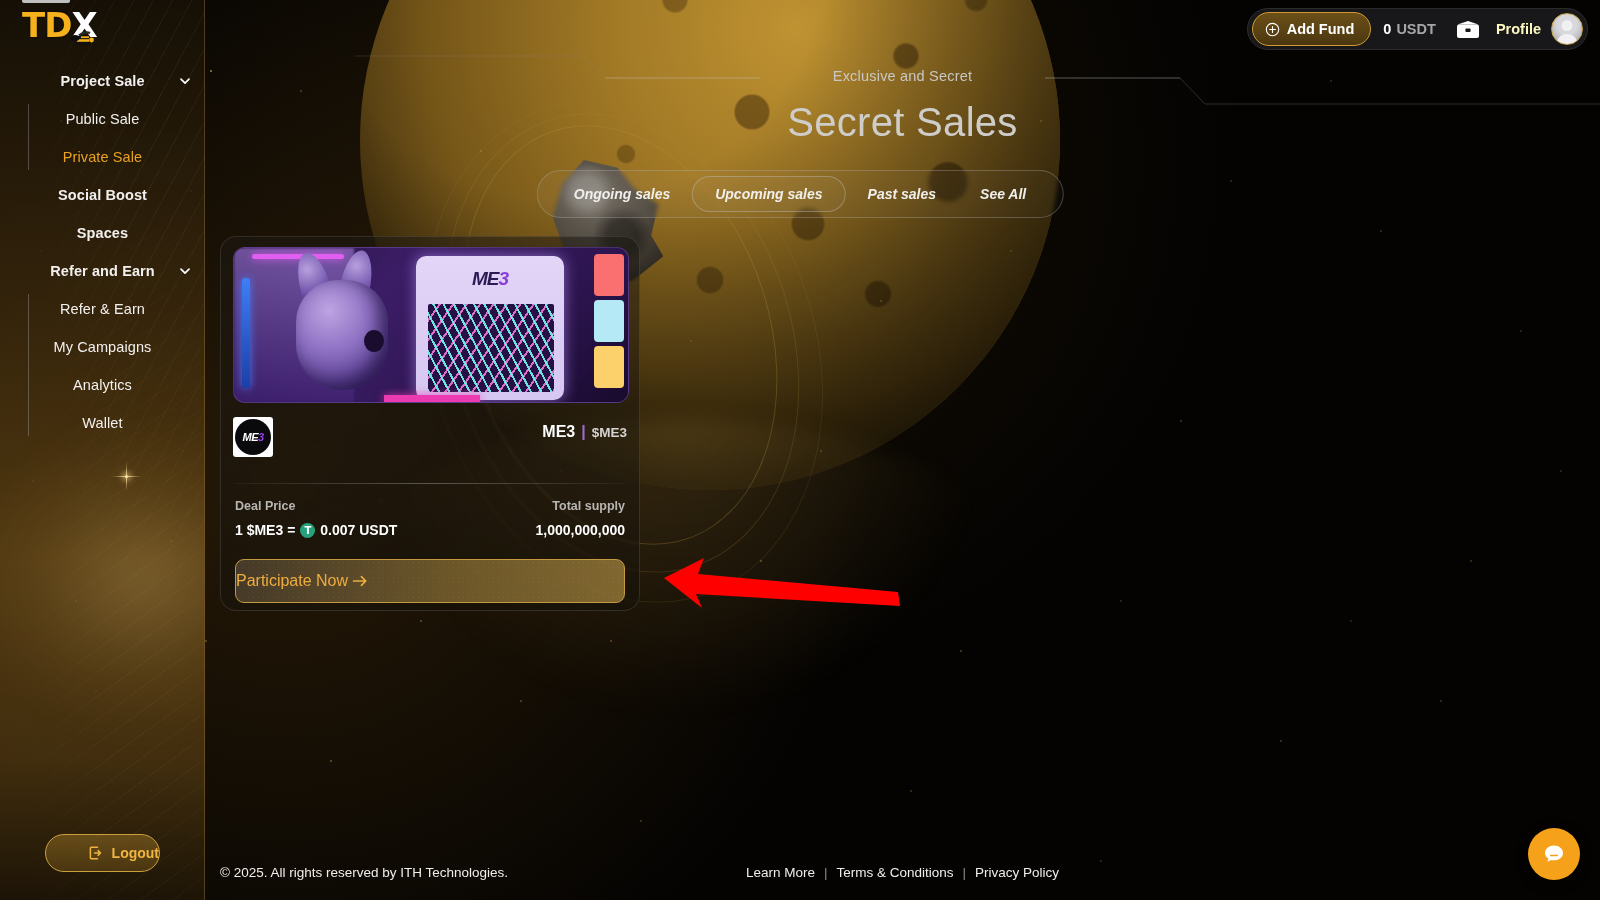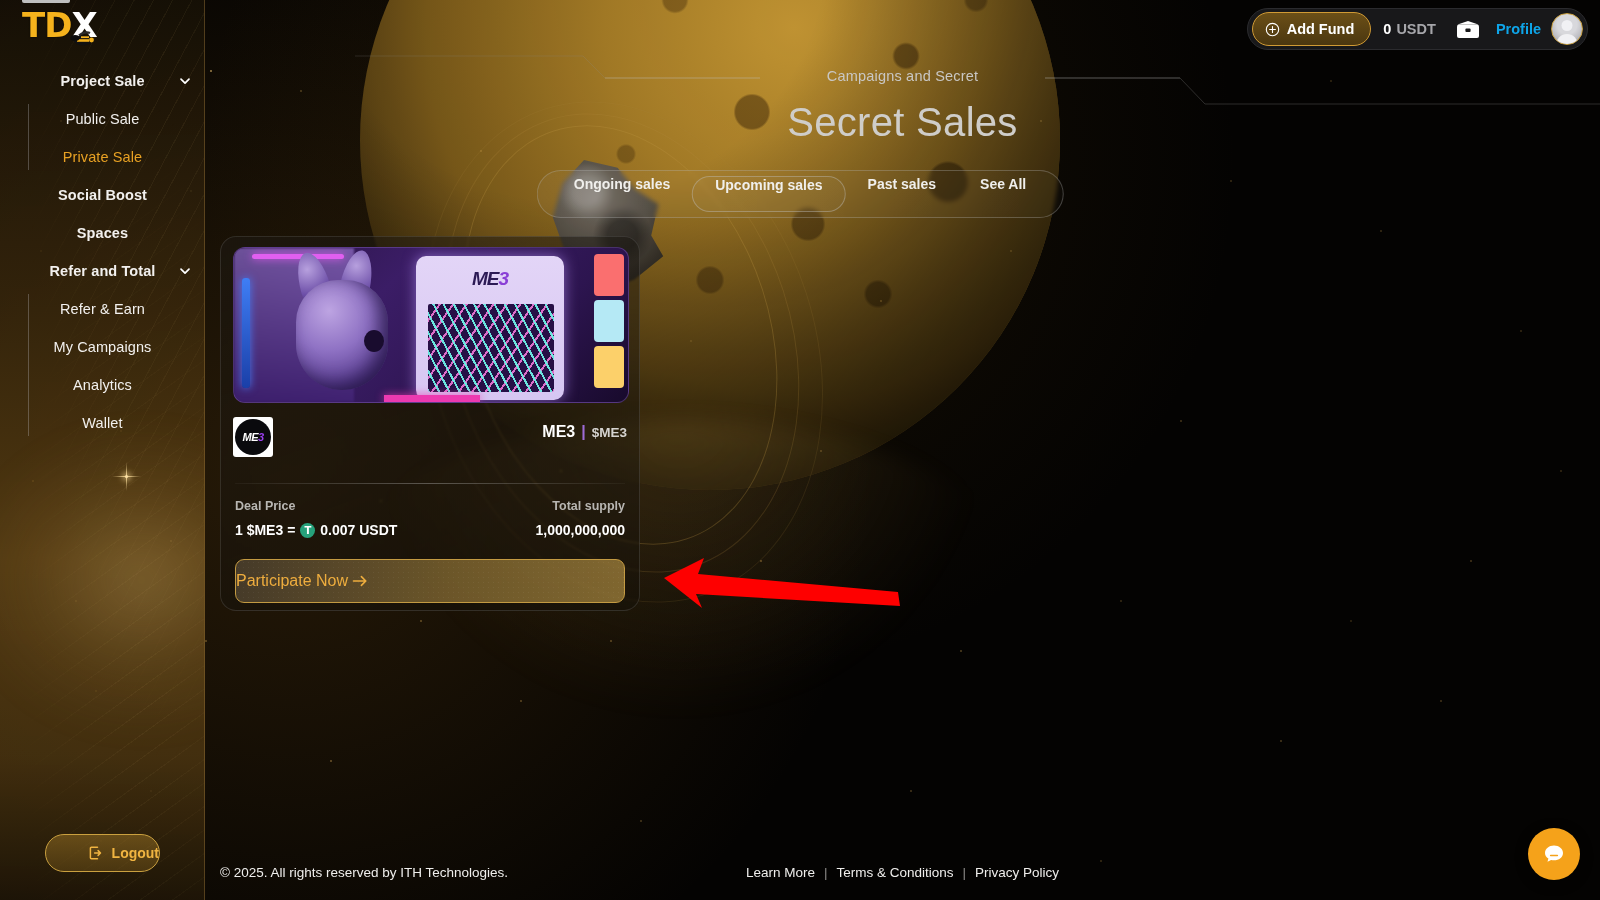--- a/index.html
+++ b/index.html
@@ -248,21 +248,21 @@
     color: #ffffff; font-size: 14.5px; font-weight: 700;
     display: flex; align-items: center; gap: 7px;
     padding: 0 16px 0 12px;
     cursor: pointer;
   }
   .plus-ic { width: 15px; height: 15px; }
   .usdt-bal { display: flex; align-items: baseline; gap: 5px; padding: 0 12px; font-size: 14.5px; }
   .usdt-bal .amt { color: #fff; font-weight: 700; }
   .usdt-bal .cur { color: #a6a6aa; font-weight: 600; }
   .wallet-ic { width: 24px; height: 19px; margin: 0 8px; cursor: pointer; }
-  .profile-lbl { color: #0ea5e9; font-size: 14.5px; font-weight: 700; padding: 0 10px 0 8px; cursor: pointer; }
+  .profile-lbl { color: #fef9c3; font-size: 14.5px; font-weight: 700; padding: 0 10px 0 8px; cursor: pointer; }
   .avatar {
     width: 32px; height: 32px; border-radius: 50%;
     background: radial-gradient(circle at 50% 35%, #d8d8dc 0 40%, #b9b9bf 70%, #8f8f96 100%);
     border: 1.5px solid #caa03f;
     position: relative; overflow: hidden; cursor: pointer;
   }
   .avatar::before {
     content: ""; position: absolute; left: 50%; top: 6px; transform: translateX(-50%);
     width: 11px; height: 11px; border-radius: 50%; background: #f1f1f4;
   }
@@ -295,23 +295,23 @@
     height: 48px; border-radius: 24px;
     border: 1px solid rgba(180,180,180,.32);
     background: linear-gradient(90deg, rgba(255,255,255,.045), rgba(255,255,255,.02));
     display: flex; align-items: center;
     padding: 0 14px;
     z-index: 8;
     backdrop-filter: blur(2px);
   }
   .tab {
     height: 36px; padding: 0 22px; border-radius: 18px;
-    display: flex; justify-content: center;
+    display: flex; align-items: center; justify-content: center;
     font-size: 14px; font-weight: 700; color: #f0efec;
-    cursor: pointer; white-space: nowrap;
+    cursor: pointer; white-space: nowrap; font-style: italic;
   }
   .tab.active {
     border: 1px solid rgba(190,190,190,.42);
     background: rgba(255,255,255,.03);
   }
 
   
   .sale-card {
     position: absolute; left: 220px; top: 236px;
     width: 420px; height: 375px;
@@ -538,21 +538,21 @@
           <span>Private Sale</span>
         </div>
       </div>
       <div class="nav-item">
         <span>Social Boost</span>
       </div>
       <div class="nav-item">
         <span>Spaces</span>
       </div>
       <div class="nav-item">
-        <span>Refer and Total</span>
+        <span>Refer and Earn</span>
         <svg class="chev" viewBox="0 0 12 12">
             <path d="M2 4.2L6 8.2 10 4.2" stroke="#ffffff" stroke-width="1.7" fill="none" stroke-linecap="round" stroke-linejoin="round"></path>
           </svg>
       </div>
       <div class="nav-group">
         <div class="rail"></div>
         <div class="nav-item sub">
           <span>Refer &amp; Earn</span>
         </div>
         <div class="nav-item sub">
@@ -600,21 +600,21 @@
   </div>
 
   <div class="hero">
     <svg class="hero-deco" viewBox="0 0 1395 240">
       <path d="M555 78 H400" stroke="rgba(190,190,190,.45)" stroke-width="1" fill="none"></path>
       <path d="M400 78 L378 56 H150" stroke="rgba(140,140,140,.22)" stroke-width="1" fill="none"></path>
       <path d="M840 78 H975" stroke="rgba(190,190,190,.45)" stroke-width="1" fill="none"></path>
       <path d="M975 78 L1000 104 H1395" stroke="rgba(140,140,140,.30)" stroke-width="1" fill="none"></path>
     </svg>
     <div class="eyebrow-row">
-      <div class="eyebrow">Campaigns and Secret</div>
+      <div class="eyebrow">Exclusive and Secret</div>
     </div>
     <div class="hero-title">Secret Sales</div>
   </div>
 
   <div class="tabs">
     <div class="tab">
         <span>Ongoing sales</span>
       </div>
     <div class="tab active">
         <span>Upcoming sales</span>

